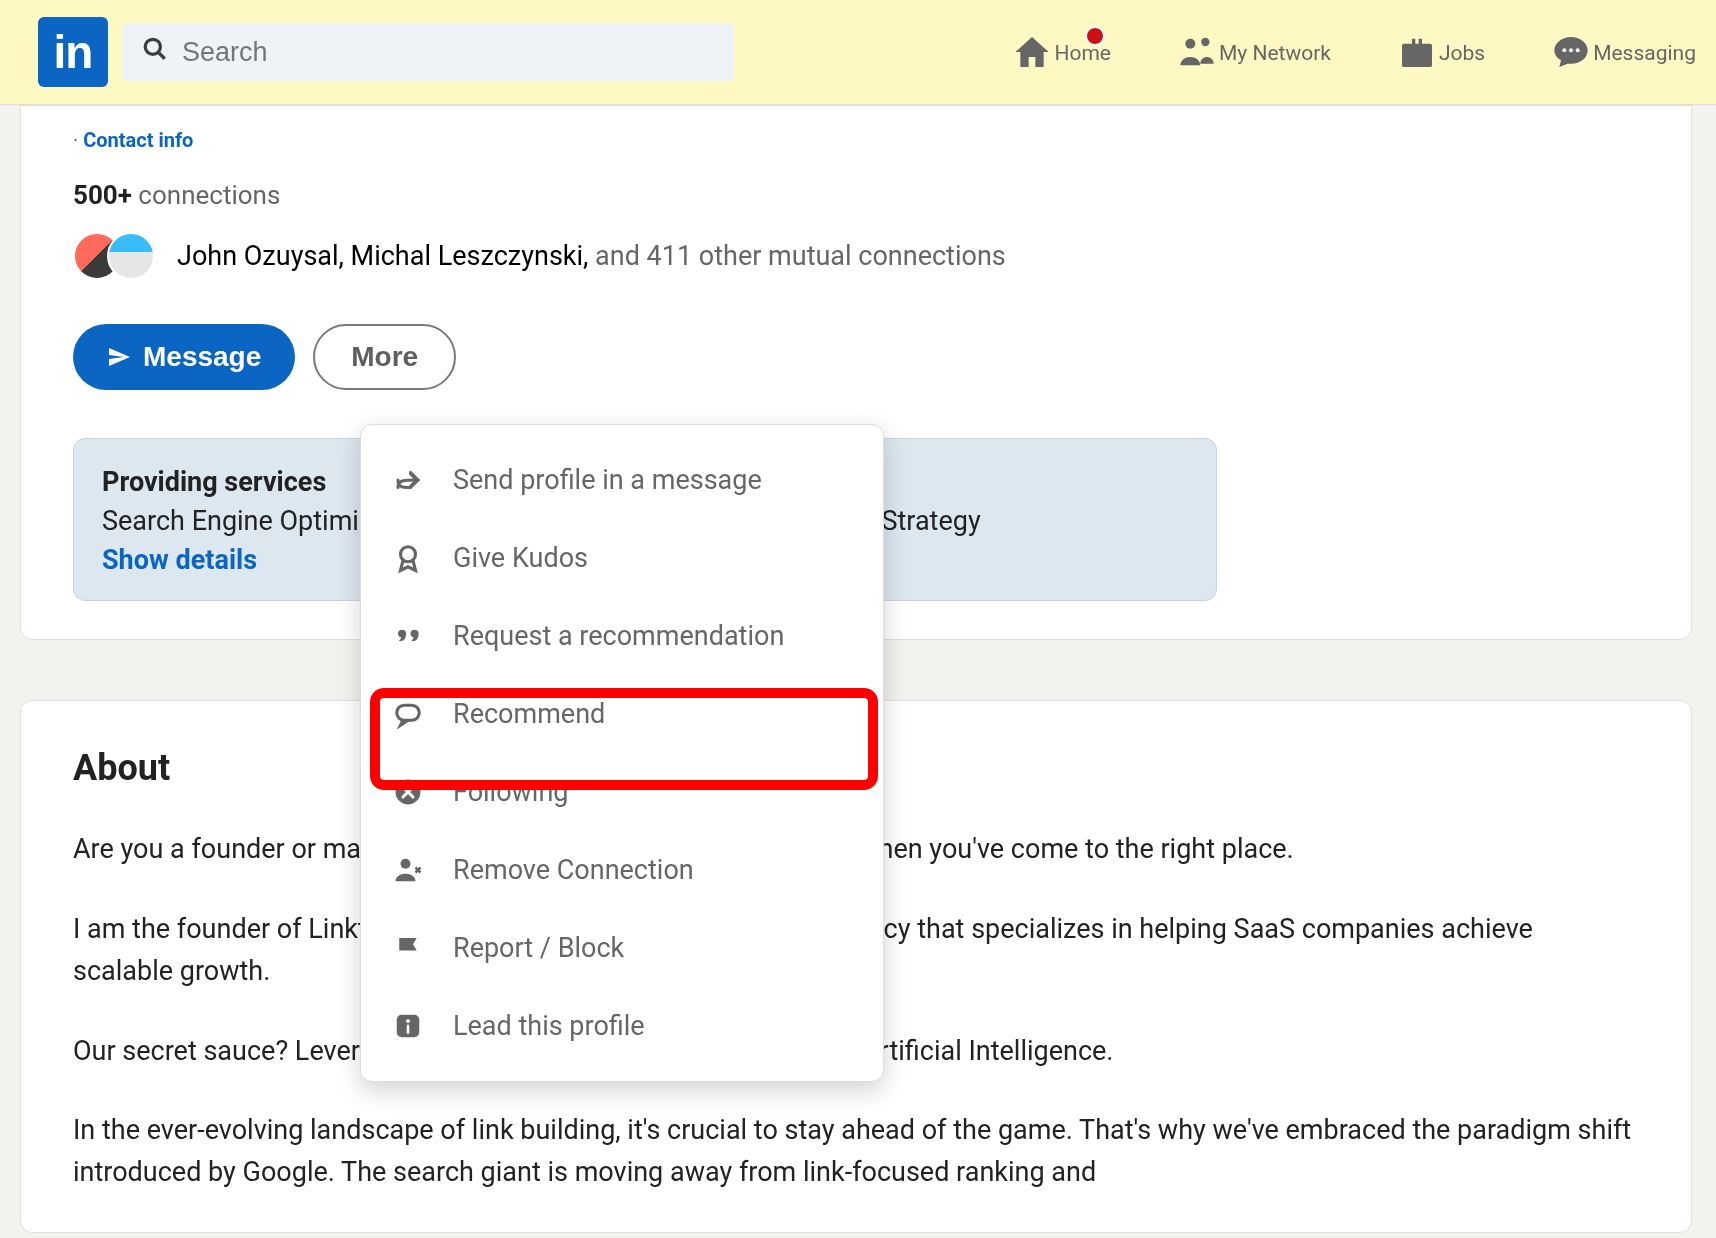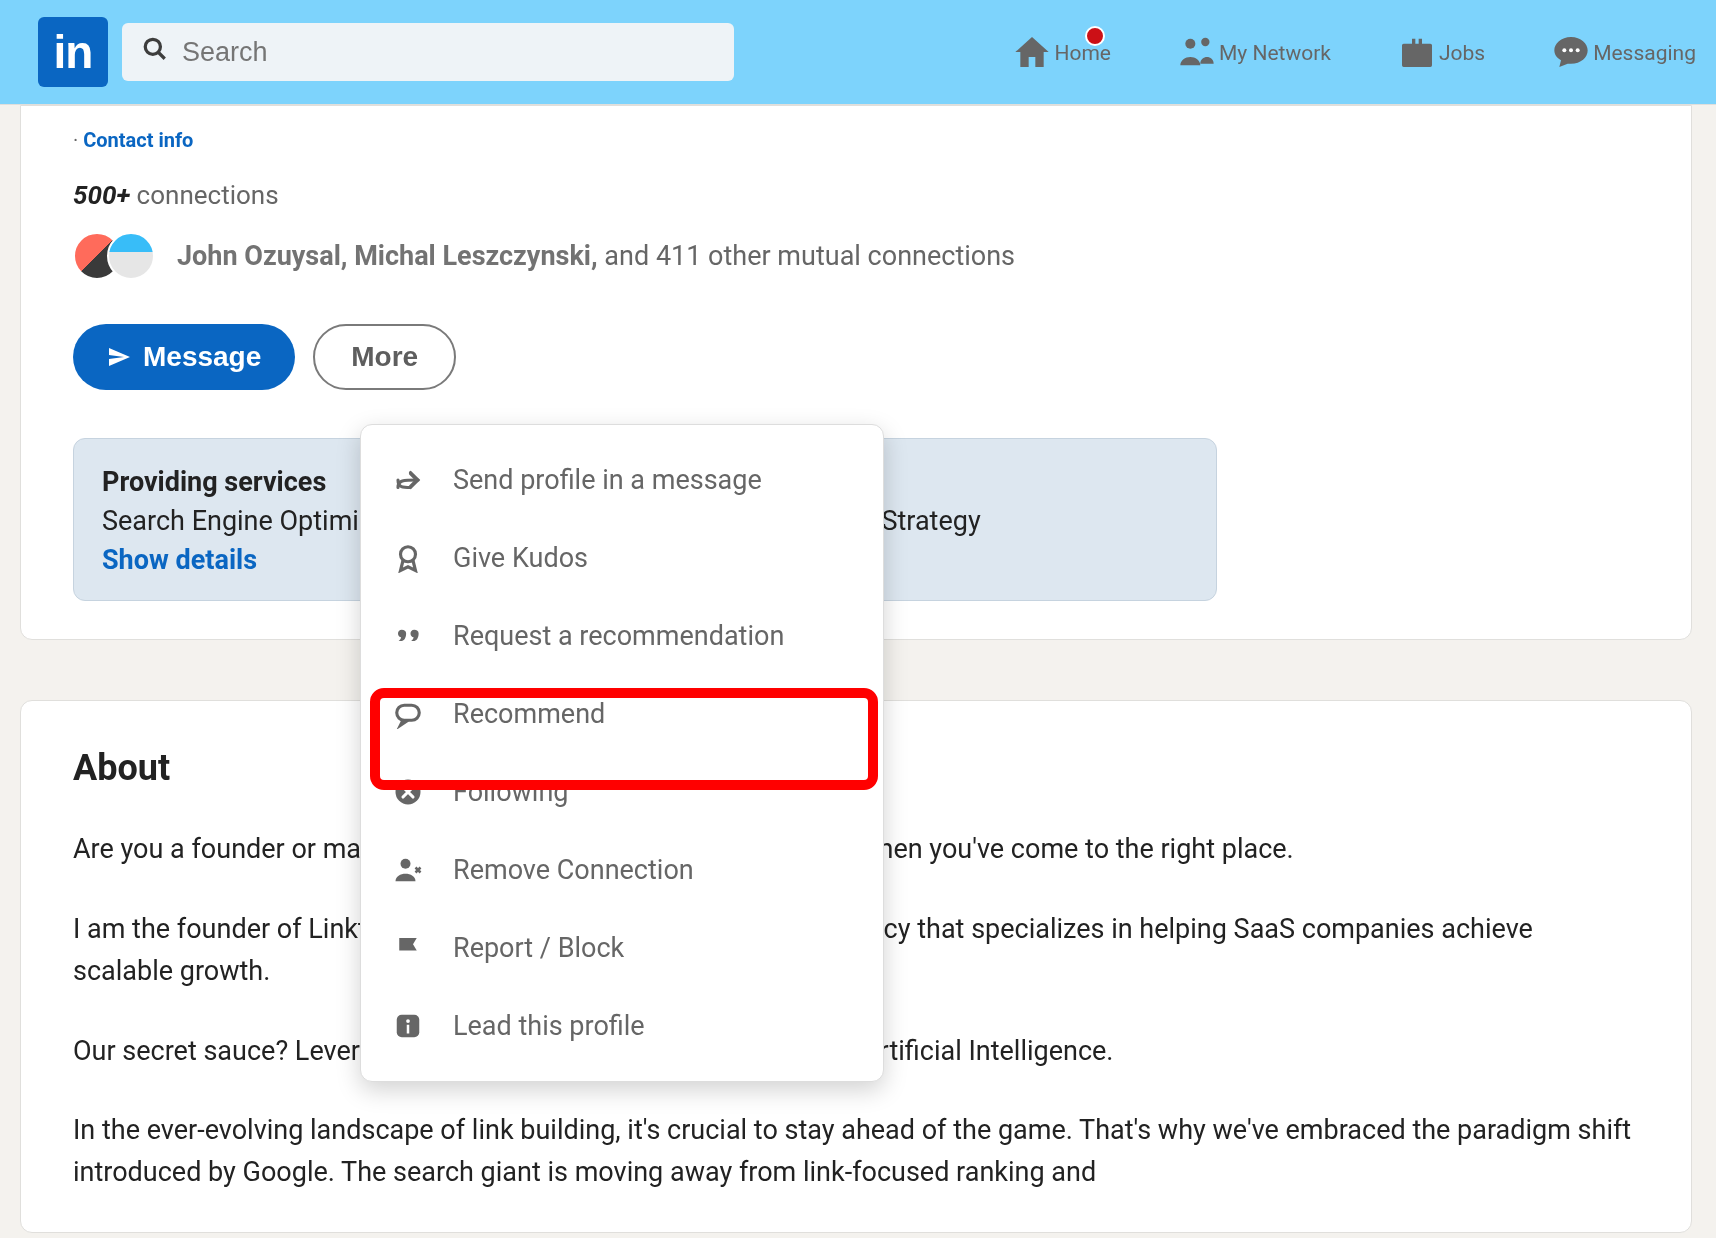--- a/index.html
+++ b/index.html
@@ -10,21 +10,21 @@
   height: 1238px;
   overflow: hidden;
   position: relative;
 }
 
 
 .topnav {
   position: absolute;
   top: 0; left: 0; right: 0;
   height: 105px;
-  background: #7dd3fc;
+  background: #fef9c3;
   border-bottom: 1px solid #e0dfdc;
   display: flex;
   align-items: center;
   padding-left: 38px;
   z-index: 50;
 }
 .logo {
   width: 70px; height: 70px;
   background: #0a66c2;
   border-radius: 6px;
@@ -103,38 +103,38 @@
   left: 20px;
   width: 1672px;
   background: #fff;
   border: 1px solid #e0dfdc;
   border-radius: 0 0 12px 12px;
   padding: 22px 52px 38px 52px;
 }
 .contact-line { font-size: 20px; color: #666; }
 .contact-line a { color: #0a66c2; font-weight: 700; text-decoration: none; }
 .connections { font-size: 26px; color: #666; margin-top: 28px; }
-.connections b { color: #222; font-weight: 700; font-style: italic; }
+.connections b { color: #222; font-weight: 700; }
 .mutual-row {
   display: flex; align-items: center;
   margin-top: 22px;
   font-size: 27px;
   color: #666;
 }
 .avatars {
   display: flex;
   margin-right: 22px;
 }
 .av {
   width: 48px; height: 48px; border-radius: 50%;
   border: 2px solid #fff;
 }
 .av1 { background: linear-gradient(135deg,#ff6b5b 0%,#ff6b5b 50%,#3a3a3a 50%,#3a3a3a 100%); }
 .av2 { background: linear-gradient(180deg,#38bdf8 0 40%,#e6e6e6 40% 100%); margin-left: -14px; }
-.mutual-row b { color: #737373; font-weight: 700; }
+.mutual-row b { color: #000000; font-weight: 400; }
 
 .action-row {
   display: flex; gap: 18px;
   margin-top: 44px;
 }
 .btn-message {
   background: #0a66c2;
   color: #fff;
   border: none;
   border-radius: 36px;

